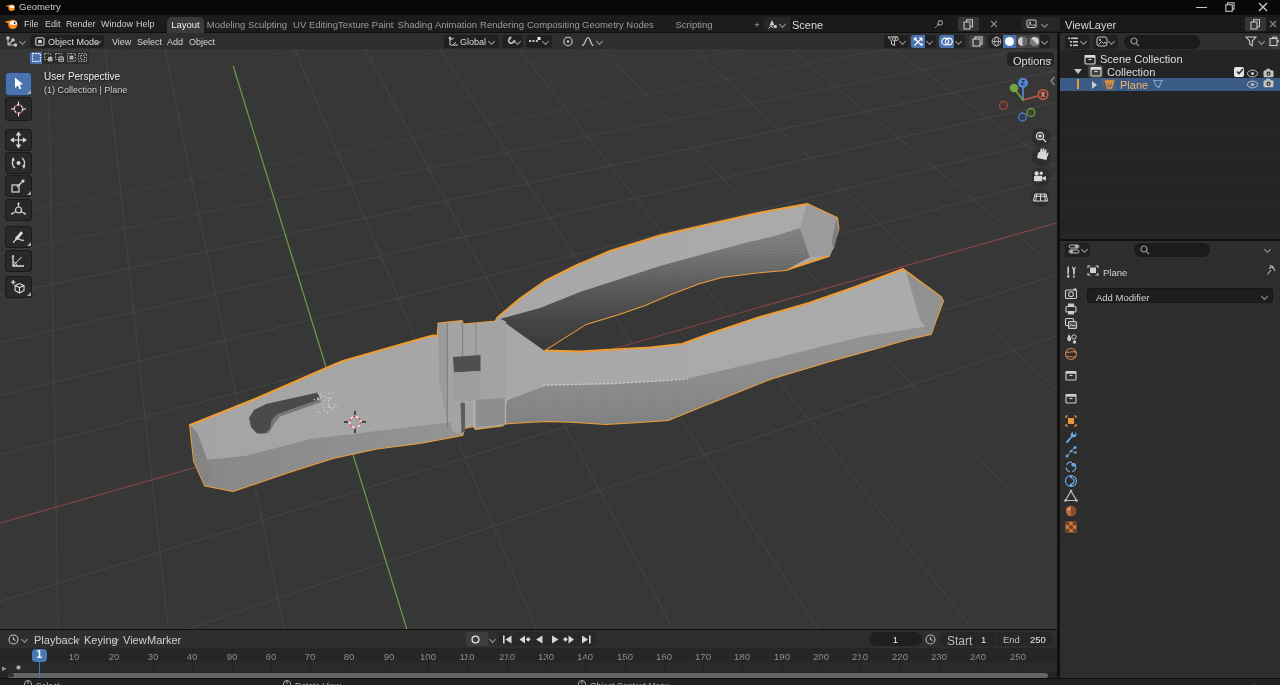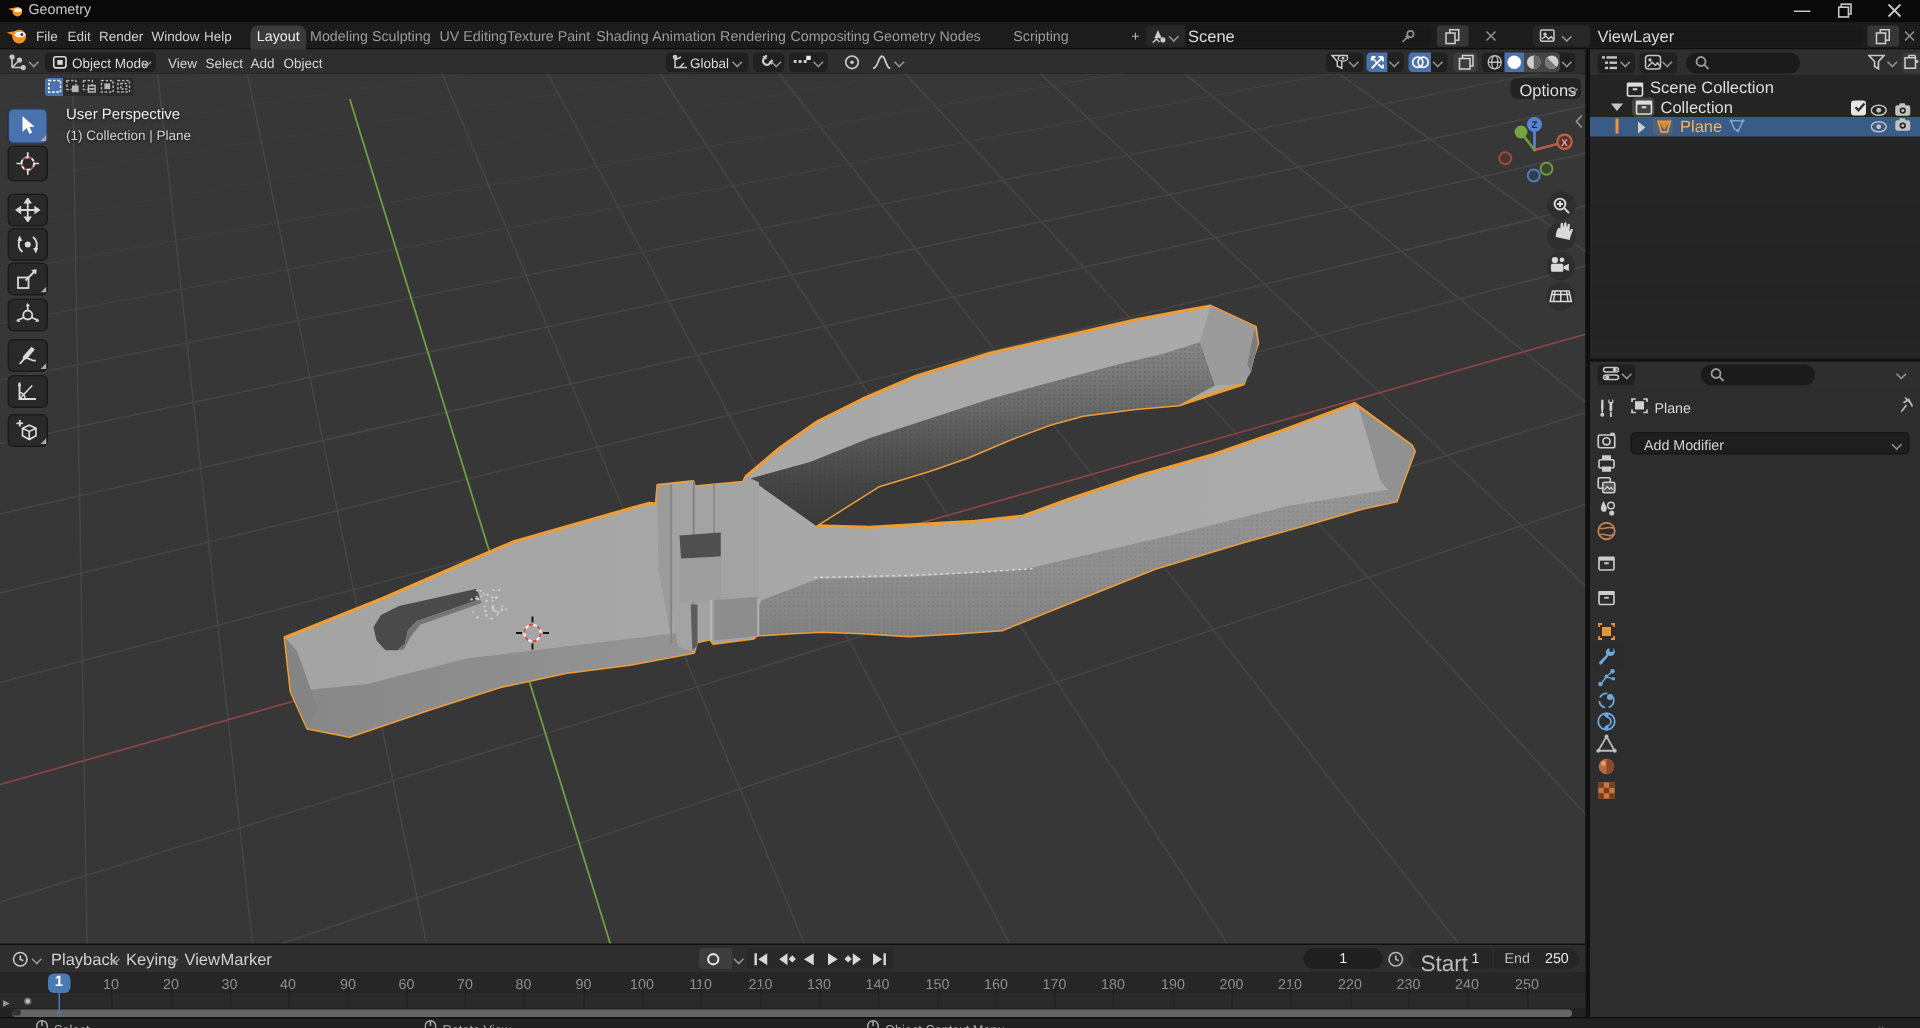--- a/index.html
+++ b/index.html
@@ -729,21 +729,21 @@
   <path d="M80 0.5 L80 8.5 L86 4.5 Z"></path>
         <rect x="87" y="0.5" width="1.6" height="8"></rect>
  </svg>
  <div class="abs" style="left:869px;top:2px;width:53px;height:14px;background:#1f1f1f;border-radius:7px"></div>
  <div class="abs" style="left:869px;top:4px;width:53px;text-align:center;font-size:9.5px;color:#ececec">1</div>
  <svg class="abs" style="left:925px;top:3.5px" width="12" height="11" viewBox="0 0 12 11">
   <circle cx="5.5" cy="5.5" r="4.5" fill="none" stroke="#b5b5b5" stroke-width="1.1"></circle>
   <path d="M5.5 3 L5.5 5.5 L7.5 6.5" fill="none" stroke="#b5b5b5" stroke-width="1.1"></path>
  </svg>
  <div class="abs" style="left:939px;top:2px;width:56px;height:14px;background:#262626;border-radius:7px 0 0 7px"></div>
- <div class="abs" style="left:947px;top:4px;font-size:15px;color:#bcbcbc">Start</div>
+ <div class="abs" style="left:947px;top:4px;font-size:12px;color:#bcbcbc">Start</div>
  <div class="abs" style="left:981px;top:4px;font-size:9.5px;color:#e8e8e8">1</div>
  <div class="abs" style="left:996px;top:2px;width:57px;height:14px;background:#262626;border-radius:0 7px 7px 0"></div>
  <div class="abs" style="left:1003px;top:4px;font-size:9.5px;color:#bcbcbc">End</div>
  <div class="abs" style="left:1030px;top:4px;font-size:9.5px;color:#e8e8e8">250</div>
 
  <div class="abs" style="left:0;top:18px;width:1057px;height:14px;background:#262626">
         <div class="tnum" style="left:62px">10</div>
         <div style="position:absolute;left:74px;top:10px;width:1px;height:4px;background:#1e1e1e"></div>
         <div class="tnum" style="left:102px">20</div>
         <div style="position:absolute;left:114px;top:10px;width:1px;height:4px;background:#1e1e1e"></div>

